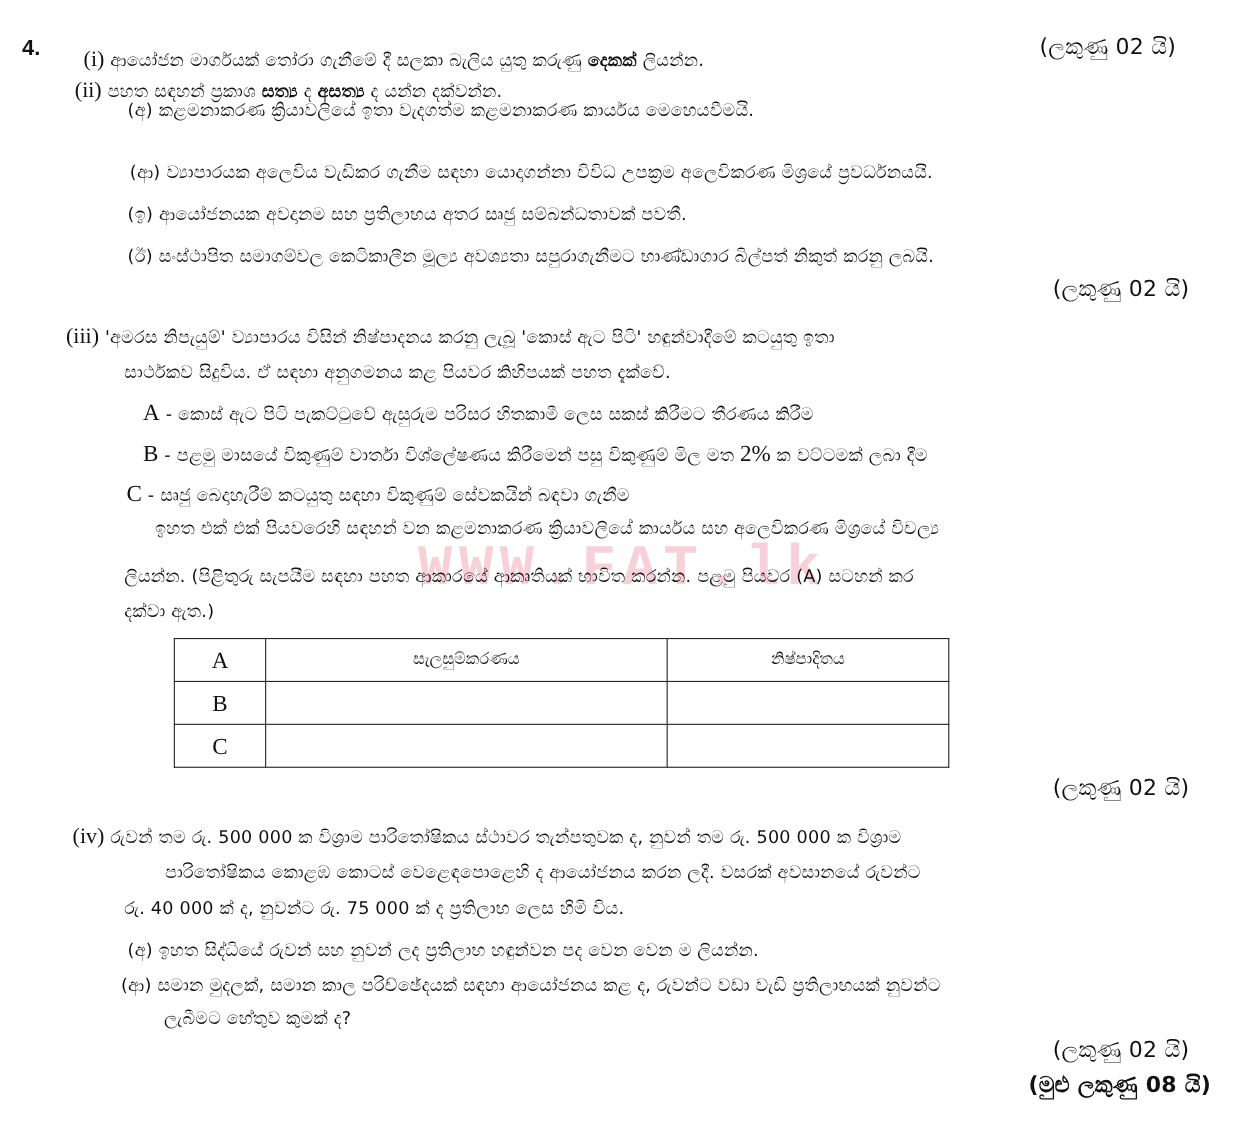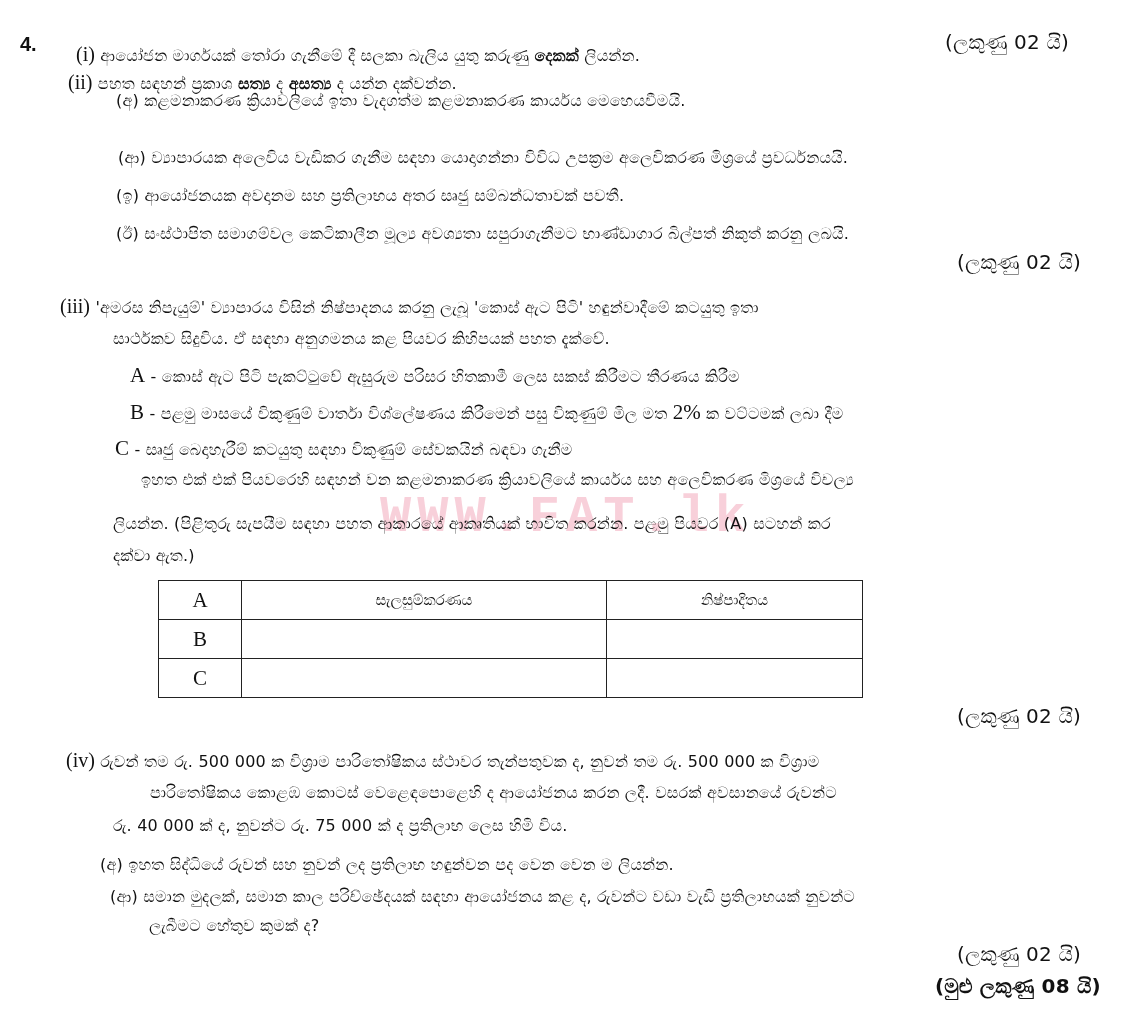--- a/index.html
+++ b/index.html
@@ -114,21 +114,21 @@
   </table>
 <div class="marks" style="left:957px; top:704px;"><span class="si">(ලකුණු 02 යි)</span></div>
 
 <div class="line" style="left:66px; top:748px;">
   <span class="roman">(iv)</span>
   <span class="si">රුවන් තම රු. 500 000 ක විශ්‍රාම පාරිතෝෂිකය ස්ථාවර තැන්පතුවක ද, නුවන් තම රු. 500 000 ක විශ්‍රාම</span>
 </div>
 <div class="line si" style="left:113px; top:781px;margin-left:37px;">පාරිතෝෂිකය කොළඹ කොටස් වෙළෙඳපොළෙහි ද ආයෝජනය කරන ලදී. වසරක් අවසානයේ රුවන්ට</div>
 <div class="line si" style="left:113px; top:814px;">රු. 40 000 ක් ද, නුවන්ට රු. 75 000 ක් ද ප්‍රතිලාභ ලෙස හිමි විය.</div>
 
-<div class="line" style="left:100px; top:852px;">
+<div class="line" style="left:116px; top:852px;">
   <span class="si">(අ)</span>
   <span class="si">ඉහත සිද්ධියේ රුවන් සහ නුවන් ලද ප්‍රතිලාභ හඳුන්වන පද වෙන වෙන ම ලියන්න.</span>
 </div>
 <div class="line" style="left:110px; top:884px;">
   <span class="si">(ආ)</span>
   <span class="si">සමාන මුදලක්, සමාන කාල පරිච්ඡේදයක් සඳහා ආයෝජනය කළ ද, රුවන්ට වඩා වැඩි ප්‍රතිලාභයක් නුවන්ට</span>
 </div>
 <div class="line si" style="left:149px; top:914px;">ලැබීමට හේතුව කුමක් ද?</div>
 
 <div class="marks" style="left:957px; top:942px;"><span class="si">(ලකුණු 02 යි)</span></div>

